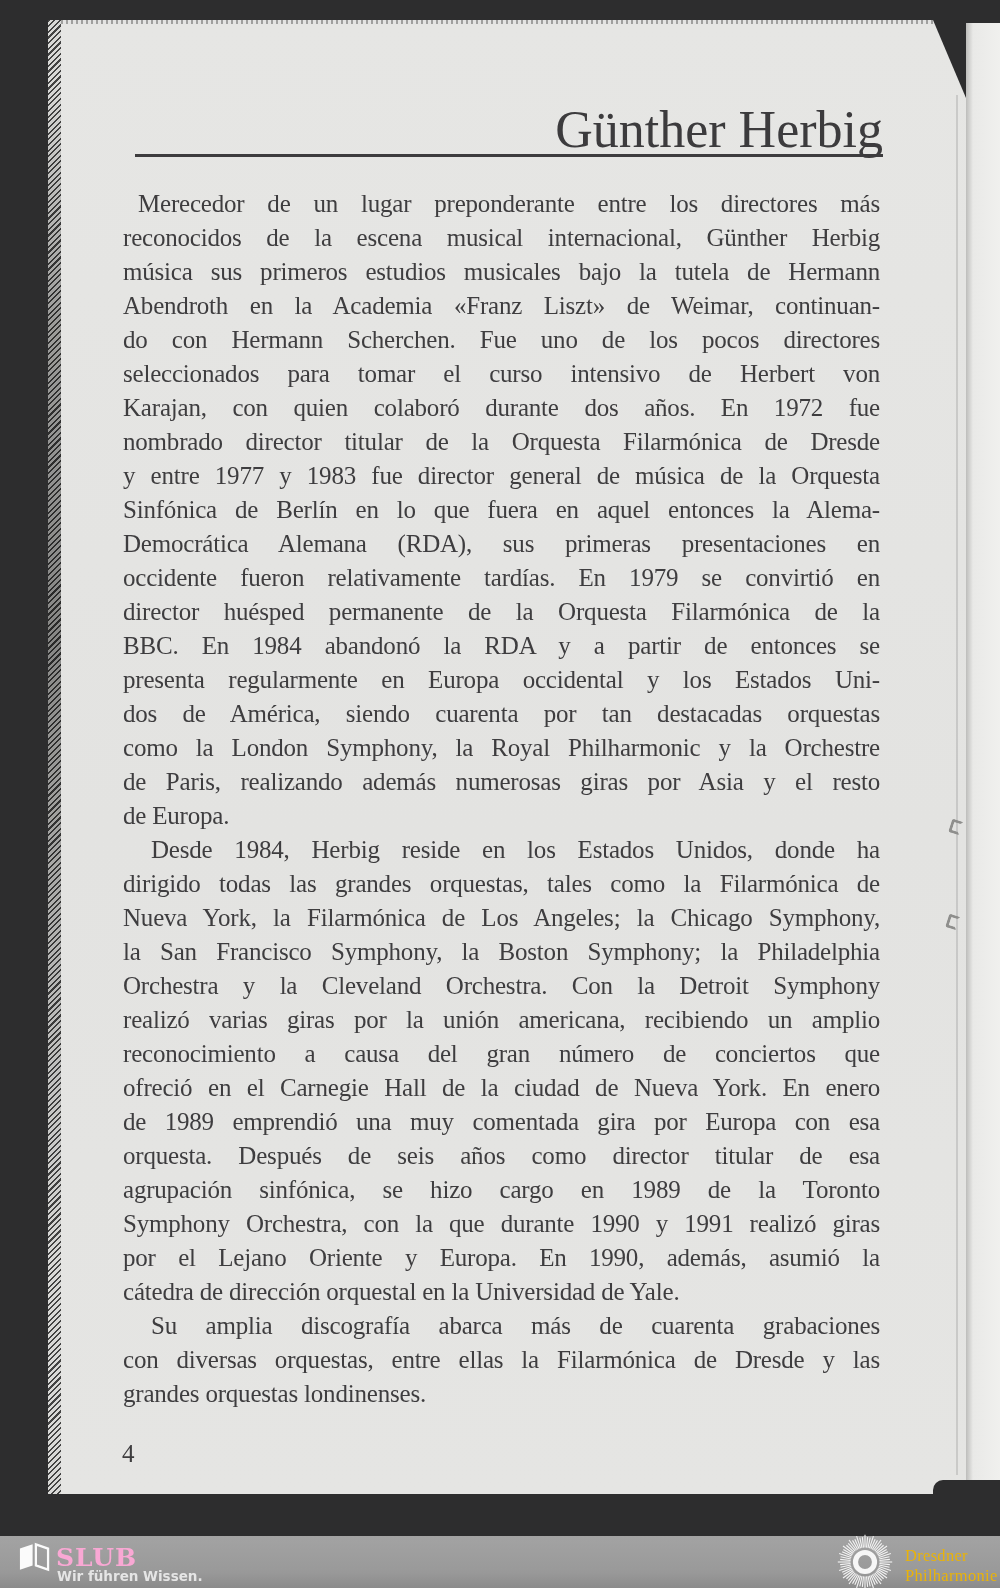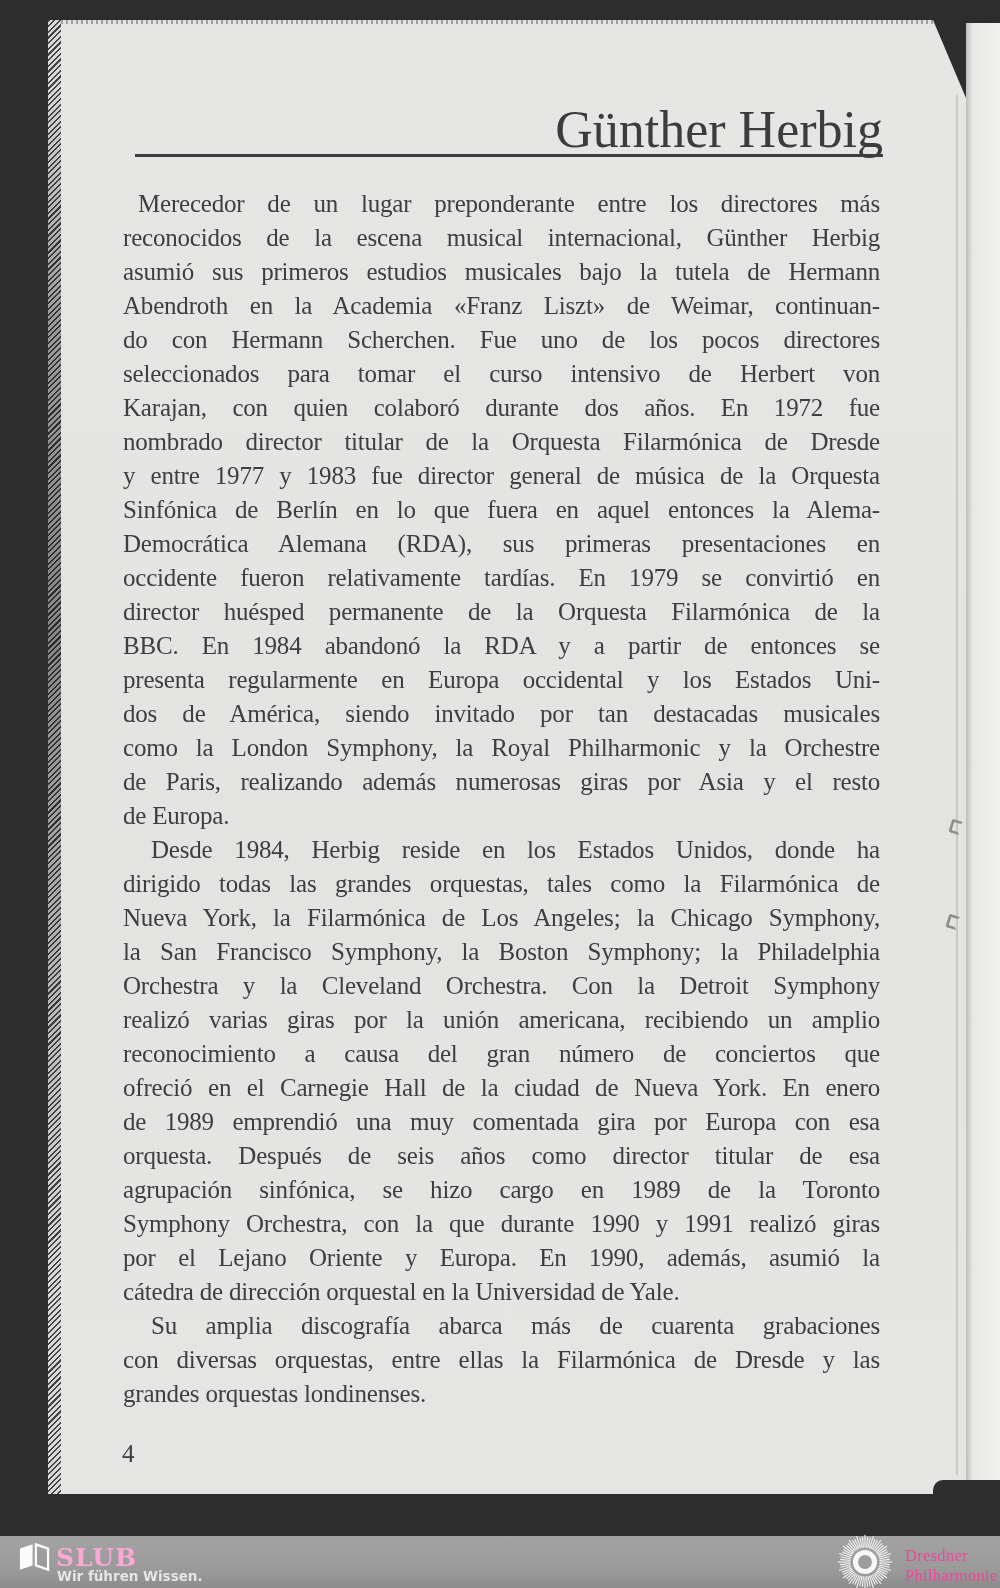--- a/index.html
+++ b/index.html
@@ -89,21 +89,21 @@
   }
   .slub-tagline {
     position:absolute; left:57px; top:1568px;
     font-family:"DejaVu Sans", sans-serif; font-weight:bold;
     font-size:13.5px; color:#e5e5e5;
   }
   .phil-sunburst { position:absolute; left:836px; top:1533px; width:58px; height:58px; }
   .phil-text {
     position:absolute; left:905px; top:1546px;
     font-family:"Liberation Serif", serif; font-size:16.5px;
-    line-height:20px; color:#ec4899; letter-spacing:.3px;
+    line-height:20px; color:#eab308; letter-spacing:.3px;
   }
 </style>
 </head>
 <body>
 
 <div id="stage">
 
   <div class="scan-page"></div>
   <div class="edge-hatch"></div>
   <div class="edge-shade"></div>
@@ -114,34 +114,34 @@
   <div class="staple s1"></div>
   <div class="staple s2"></div>
   <div class="bottom-blob"></div>
 
   <div class="doc-title">Günther Herbig</div>
   <div class="title-rule"></div>
   <div id="body-text">
       <div class="para para1">
         <div class="line pfirst">Merecedor de un lugar preponderante entre los directores más</div>
         <div class="line">reconocidos de la escena musical internacional, Günther Herbig</div>
-        <div class="line">asumió sus primeros estudios musicales bajo la tutela de Hermann</div>
+        <div class="line">música sus primeros estudios musicales bajo la tutela de Hermann</div>
         <div class="line">Abendroth en la Academia «Franz Liszt» de Weimar, continuan-</div>
         <div class="line">do con Hermann Scherchen. Fue uno de los pocos directores</div>
         <div class="line">seleccionados para tomar el curso intensivo de Herbert von</div>
         <div class="line">Karajan, con quien colaboró durante dos años. En 1972 fue</div>
         <div class="line">nombrado director titular de la Orquesta Filarmónica de Dresde</div>
         <div class="line">y entre 1977 y 1983 fue director general de música de la Orquesta</div>
         <div class="line">Sinfónica de Berlín en lo que fuera en aquel entonces la Alema-</div>
         <div class="line">Democrática Alemana (RDA), sus primeras presentaciones en</div>
         <div class="line">occidente fueron relativamente tardías. En 1979 se convirtió en</div>
         <div class="line">director huésped permanente de la Orquesta Filarmónica de la</div>
         <div class="line">BBC. En 1984 abandonó la RDA y a partir de entonces se</div>
         <div class="line">presenta regularmente en Europa occidental y los Estados Uni-</div>
-        <div class="line">dos de América, siendo invitado por tan destacadas musicales</div>
+        <div class="line">dos de América, siendo cuarenta por tan destacadas orquestas</div>
         <div class="line">como la London Symphony, la Royal Philharmonic y la Orchestre</div>
         <div class="line">de Paris, realizando además numerosas giras por Asia y el resto</div>
         <div class="line plast">de Europa.</div>
       </div>
       <div class="para para2">
         <div class="line pfirst">Desde 1984, Herbig reside en los Estados Unidos, donde ha</div>
         <div class="line">dirigido todas las grandes orquestas, tales como la Filarmónica de</div>
         <div class="line">Nueva York, la Filarmónica de Los Angeles; la Chicago Symphony,</div>
         <div class="line">la San Francisco Symphony, la Boston Symphony; la Philadelphia</div>
         <div class="line">Orchestra y la Cleveland Orchestra. Con la Detroit Symphony</div>

